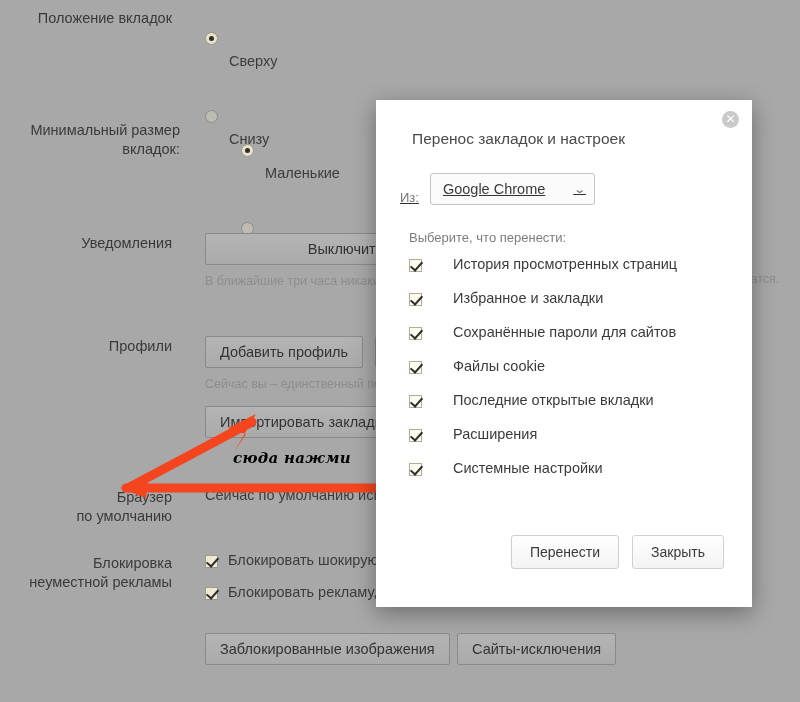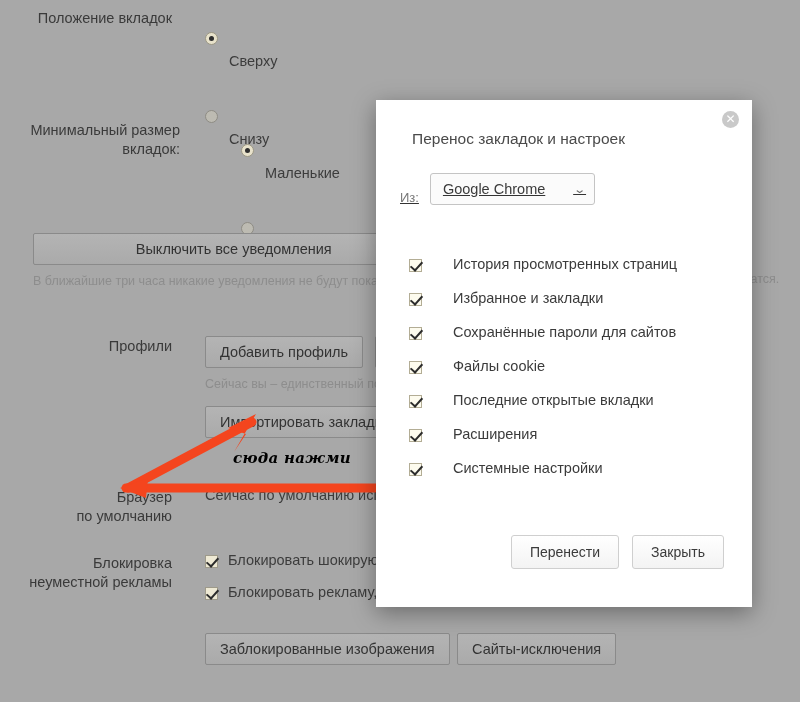--- a/index.html
+++ b/index.html
@@ -335,20 +335,21 @@
         <span class="opt-label">Маленькие</span>
       </div>
       <div class="opt">
         <span class="radio"></span>
         <span class="opt-label">Большие</span>
       </div>
     </div>
   </div>
 
   <div class="row" id="row-notify">
+    <div class="row-label">Уведомления</div>
     <div class="row-body">
       <div class="btn">Выключить все уведомления</div>
       <div class="hint">В ближайшие три часа никакие уведомления не будут показываться.</div>
     </div>
   </div>
   <div id="notify-clip-text">чатся.</div>
 
   <div class="row" id="row-profiles">
     <div class="row-label">Профили</div>
     <div class="row-body">
@@ -403,20 +404,21 @@
   <div id="modal-title">Перенос закладок и настроек</div>
 
   <div id="modal-source-row">
     <span id="modal-source-label">Из:</span>
     <div id="modal-select">
       <span>Google Chrome</span>
       <span class="chev">⌄</span>
     </div>
   </div>
 
+  <div id="modal-choose-label">Выберите, что перенести:</div>
 
   <div id="modal-checklist">
     <div class="cbrow">
       <span class="cbox"></span>
       <span class="cb-label">История просмотренных страниц</span>
     </div>
     <div class="cbrow">
       <span class="cbox"></span>
       <span class="cb-label">Избранное и закладки</span>
     </div>

